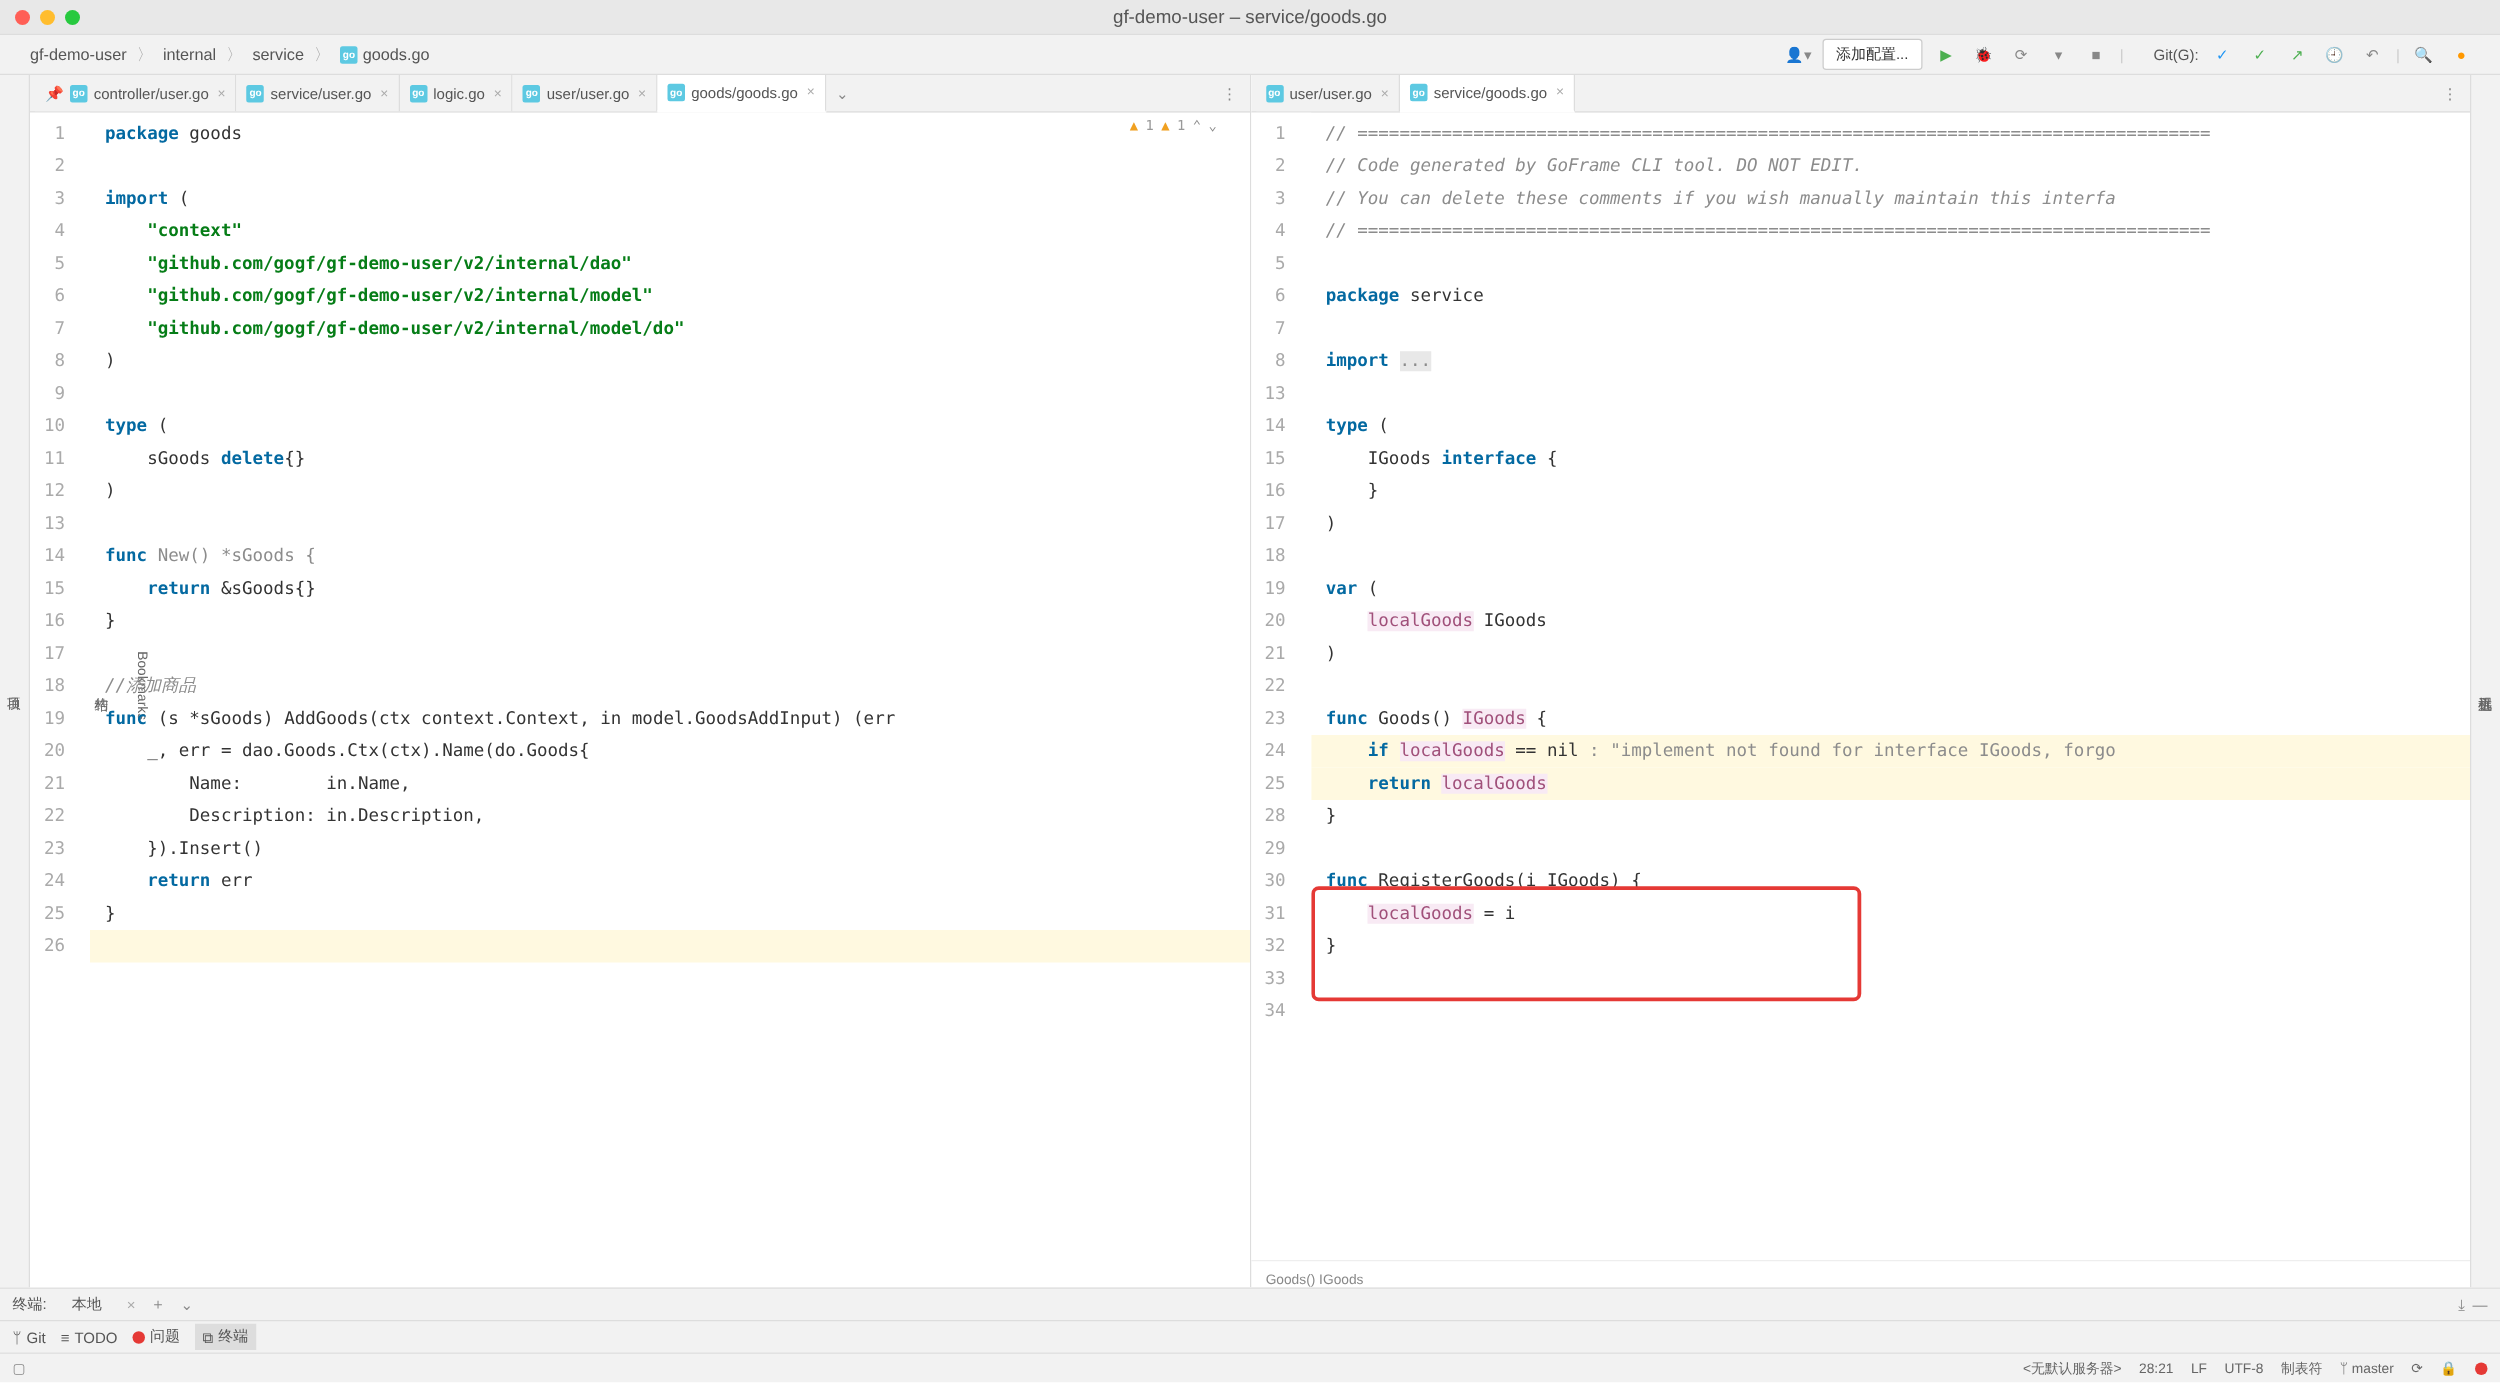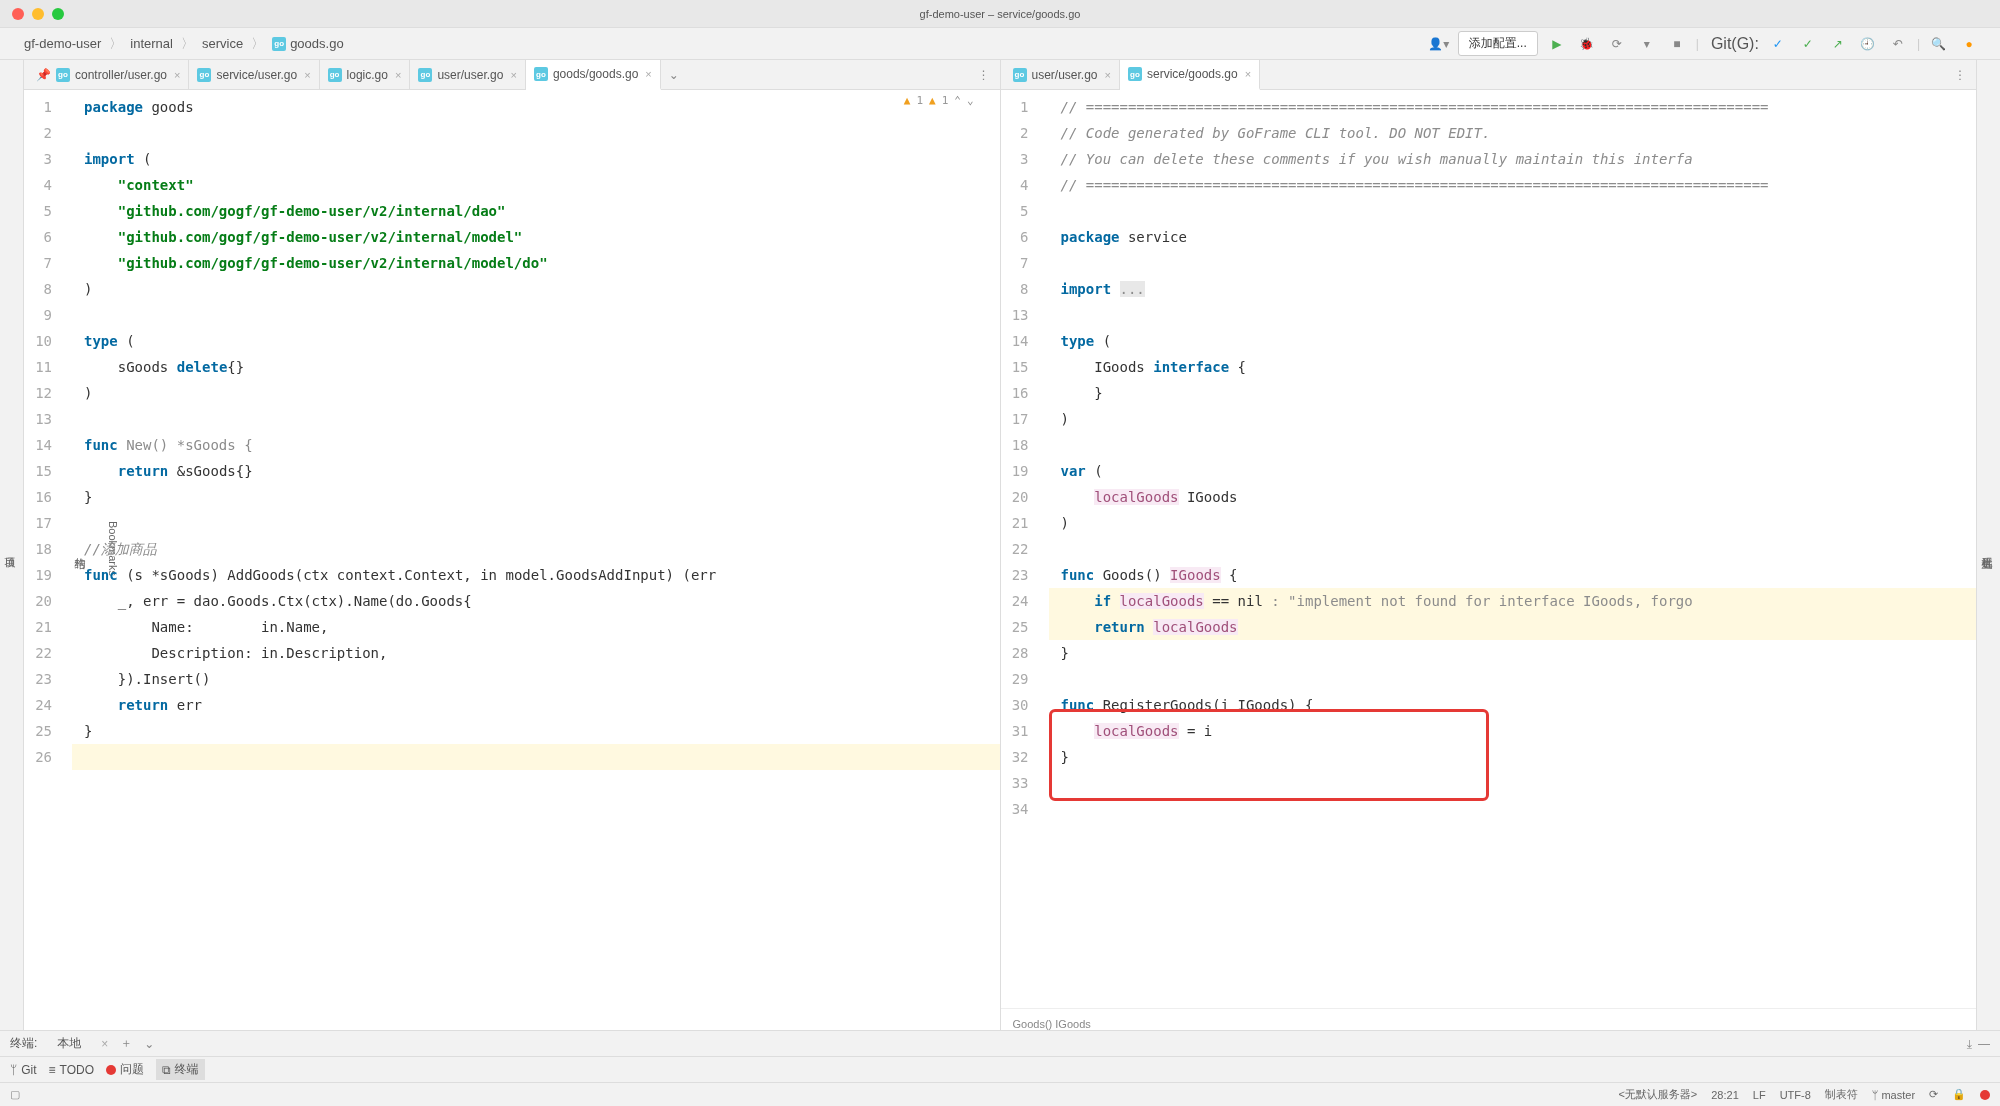--- a/index.html
+++ b/index.html
@@ -26,21 +26,21 @@
 .traffic-lights { display: flex; gap: 8px; }
 .tl { width: 12px; height: 12px; border-radius: 50%; }
 .tl.red { background: #ff5f56; }
 .tl.yellow { background: #ffbd2e; }
 .tl.green { background: #27c93f; }
 .window-title {
   position: absolute;
   left: 50%;
   transform: translateX(-50%);
   color: #555;
-  font-size: 11px;
+  font-size: 15px;
 }
 .toolbar {
   height: 32px;
   background: #f2f2f2;
   border-bottom: 1px solid #ddd;
   display: flex;
   align-items: center;
   padding: 0 20px;
   justify-content: space-between;
 }
@@ -60,21 +60,21 @@
 .tb-btn.orange { color: #ff9800; }
 .tb-btn.blue { color: #2196f3; }
 .tb-config {
   padding: 3px 10px;
   border: 1px solid #ccc;
   border-radius: 3px;
   background: #fff;
   font-size: 12px;
   cursor: pointer;
 }
-.tb-label { font-size: 16px; color: #555; margin-left: 4px; }
+.tb-label { font-size: 12px; color: #555; margin-left: 16px; }
 .main { flex: 1; display: flex; overflow: hidden; }
 .left-sidebar, .right-sidebar {
   width: 24px; background: #f2f2f2; border-right: 1px solid #ddd;
   display: flex; flex-direction: column; align-items: center; padding-top: 8px; gap: 16px;
   writing-mode: vertical-lr;
   font-size: 11px; color: #666;
 }
 .right-sidebar { border-right: none; border-left: 1px solid #ddd; }
 .side-item { cursor: pointer; padding: 6px 2px; }
 .editors { flex: 1; display: flex; overflow: hidden; }

